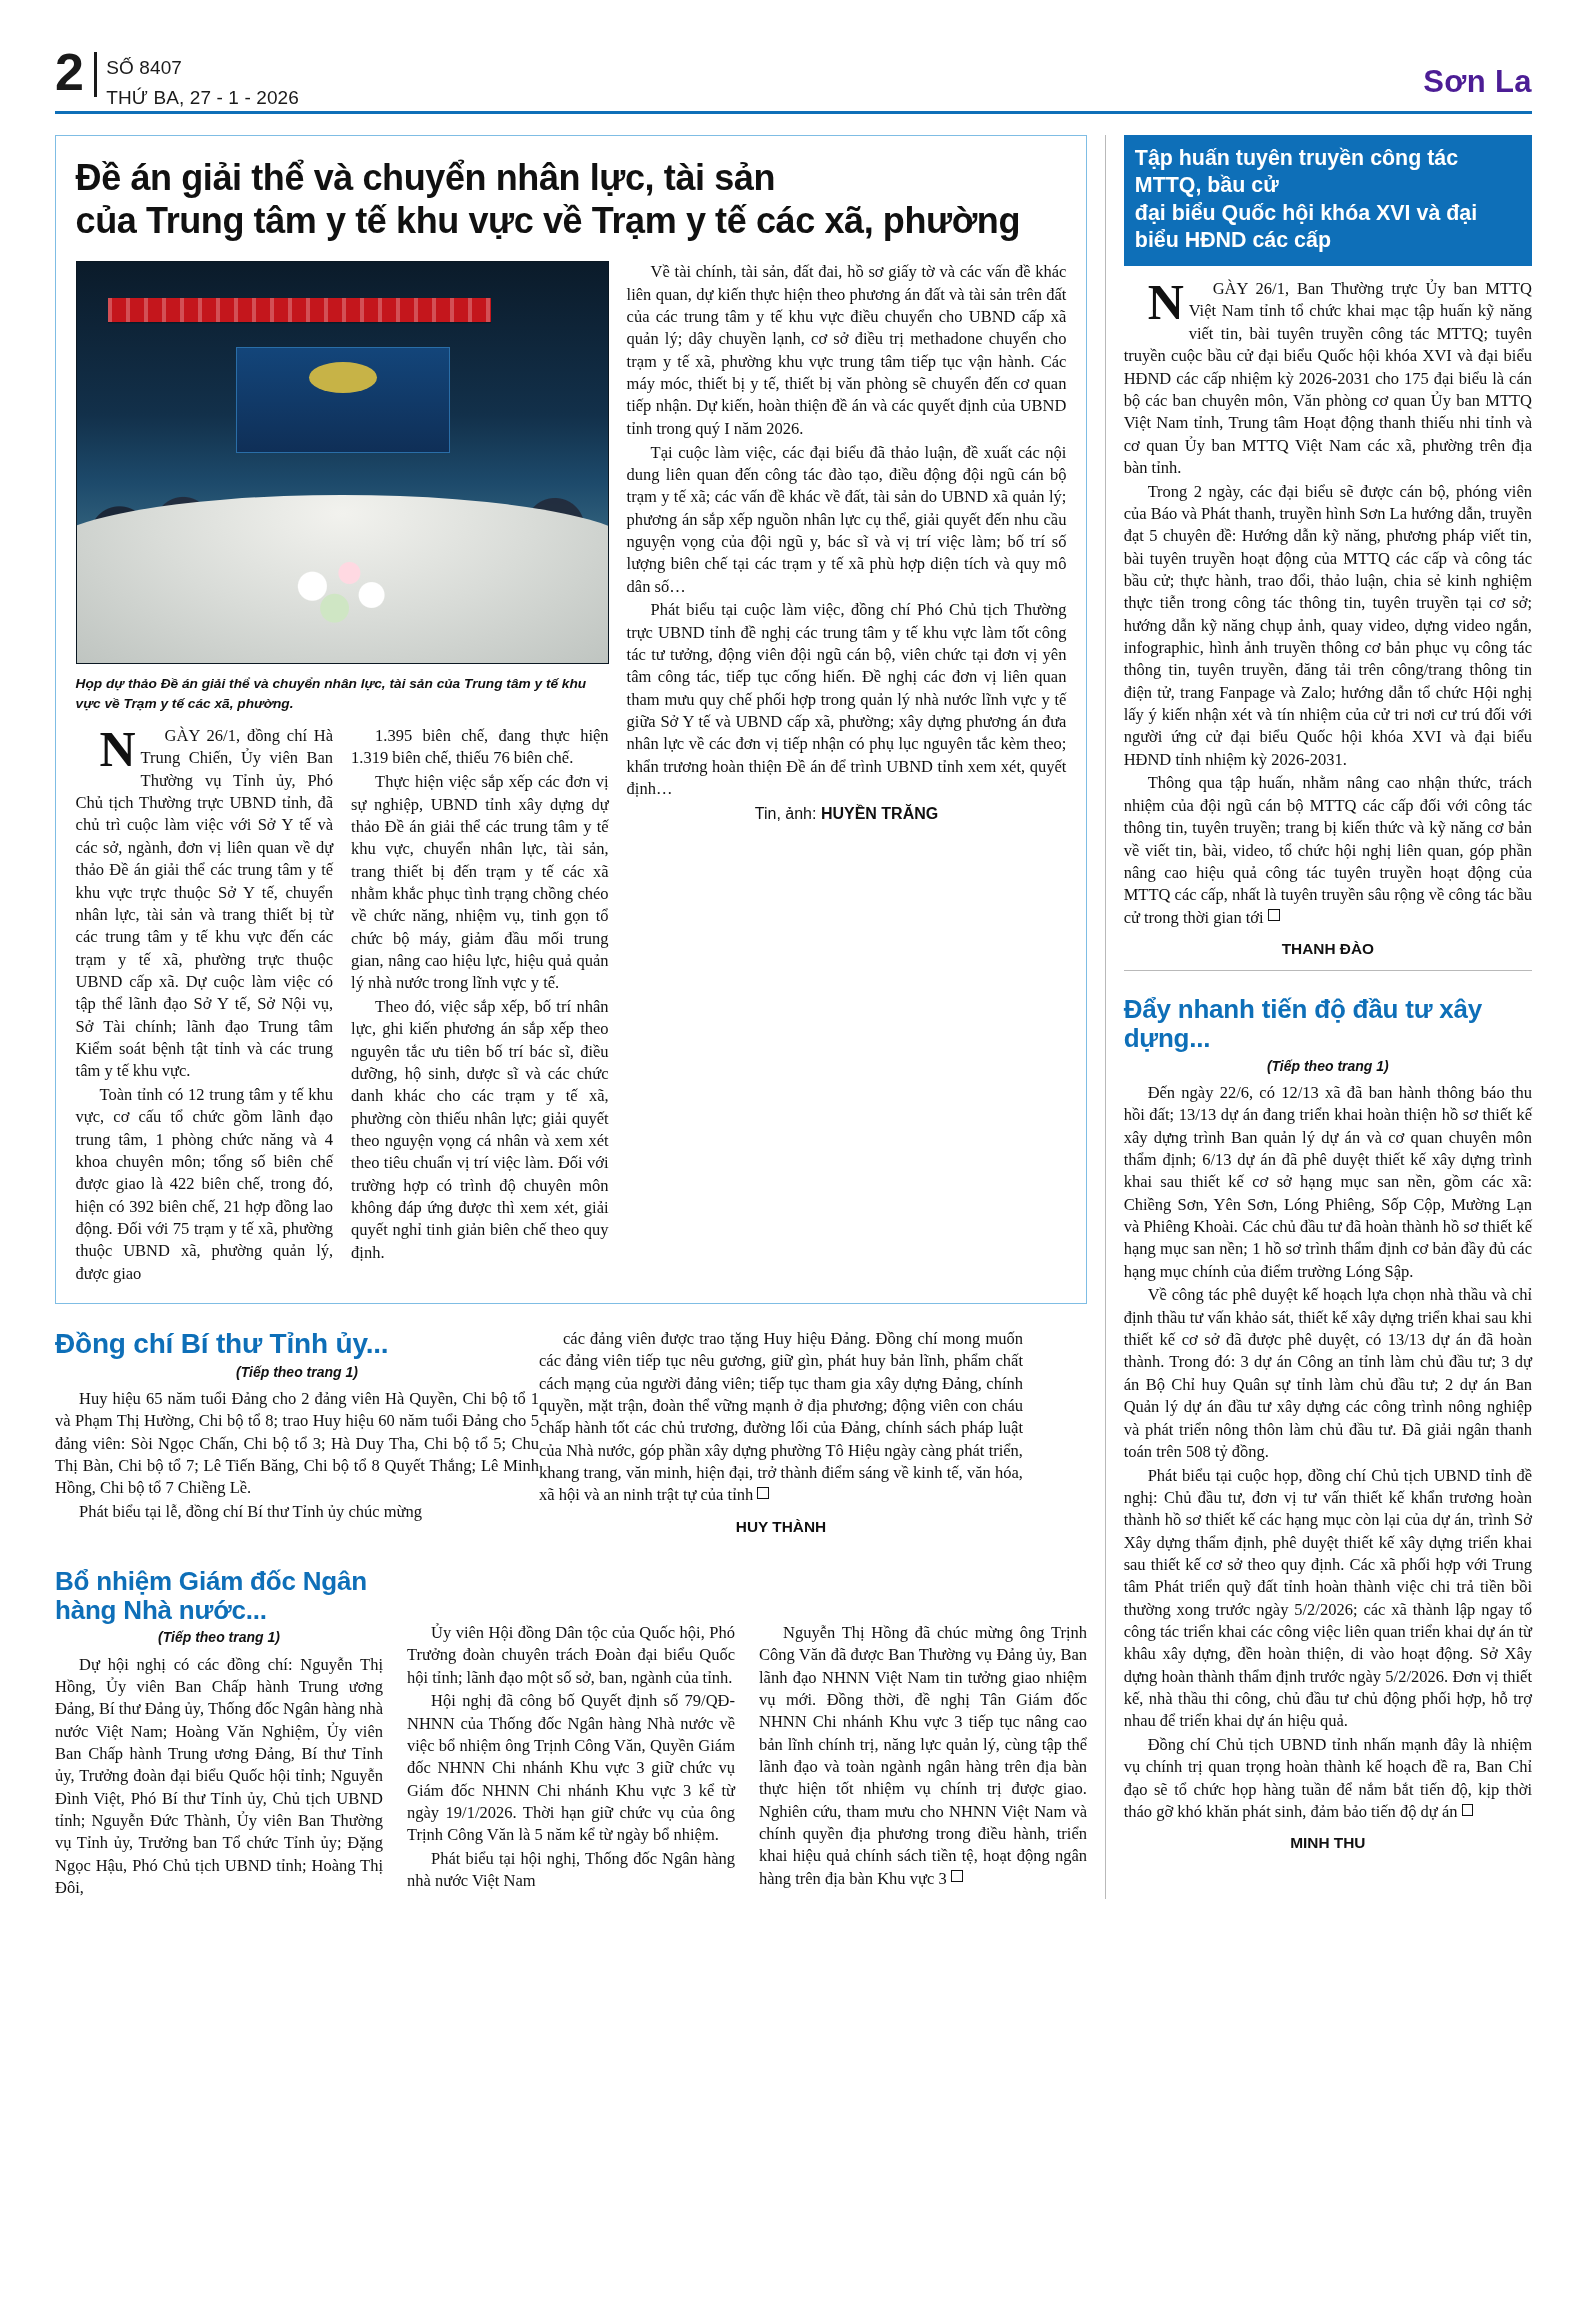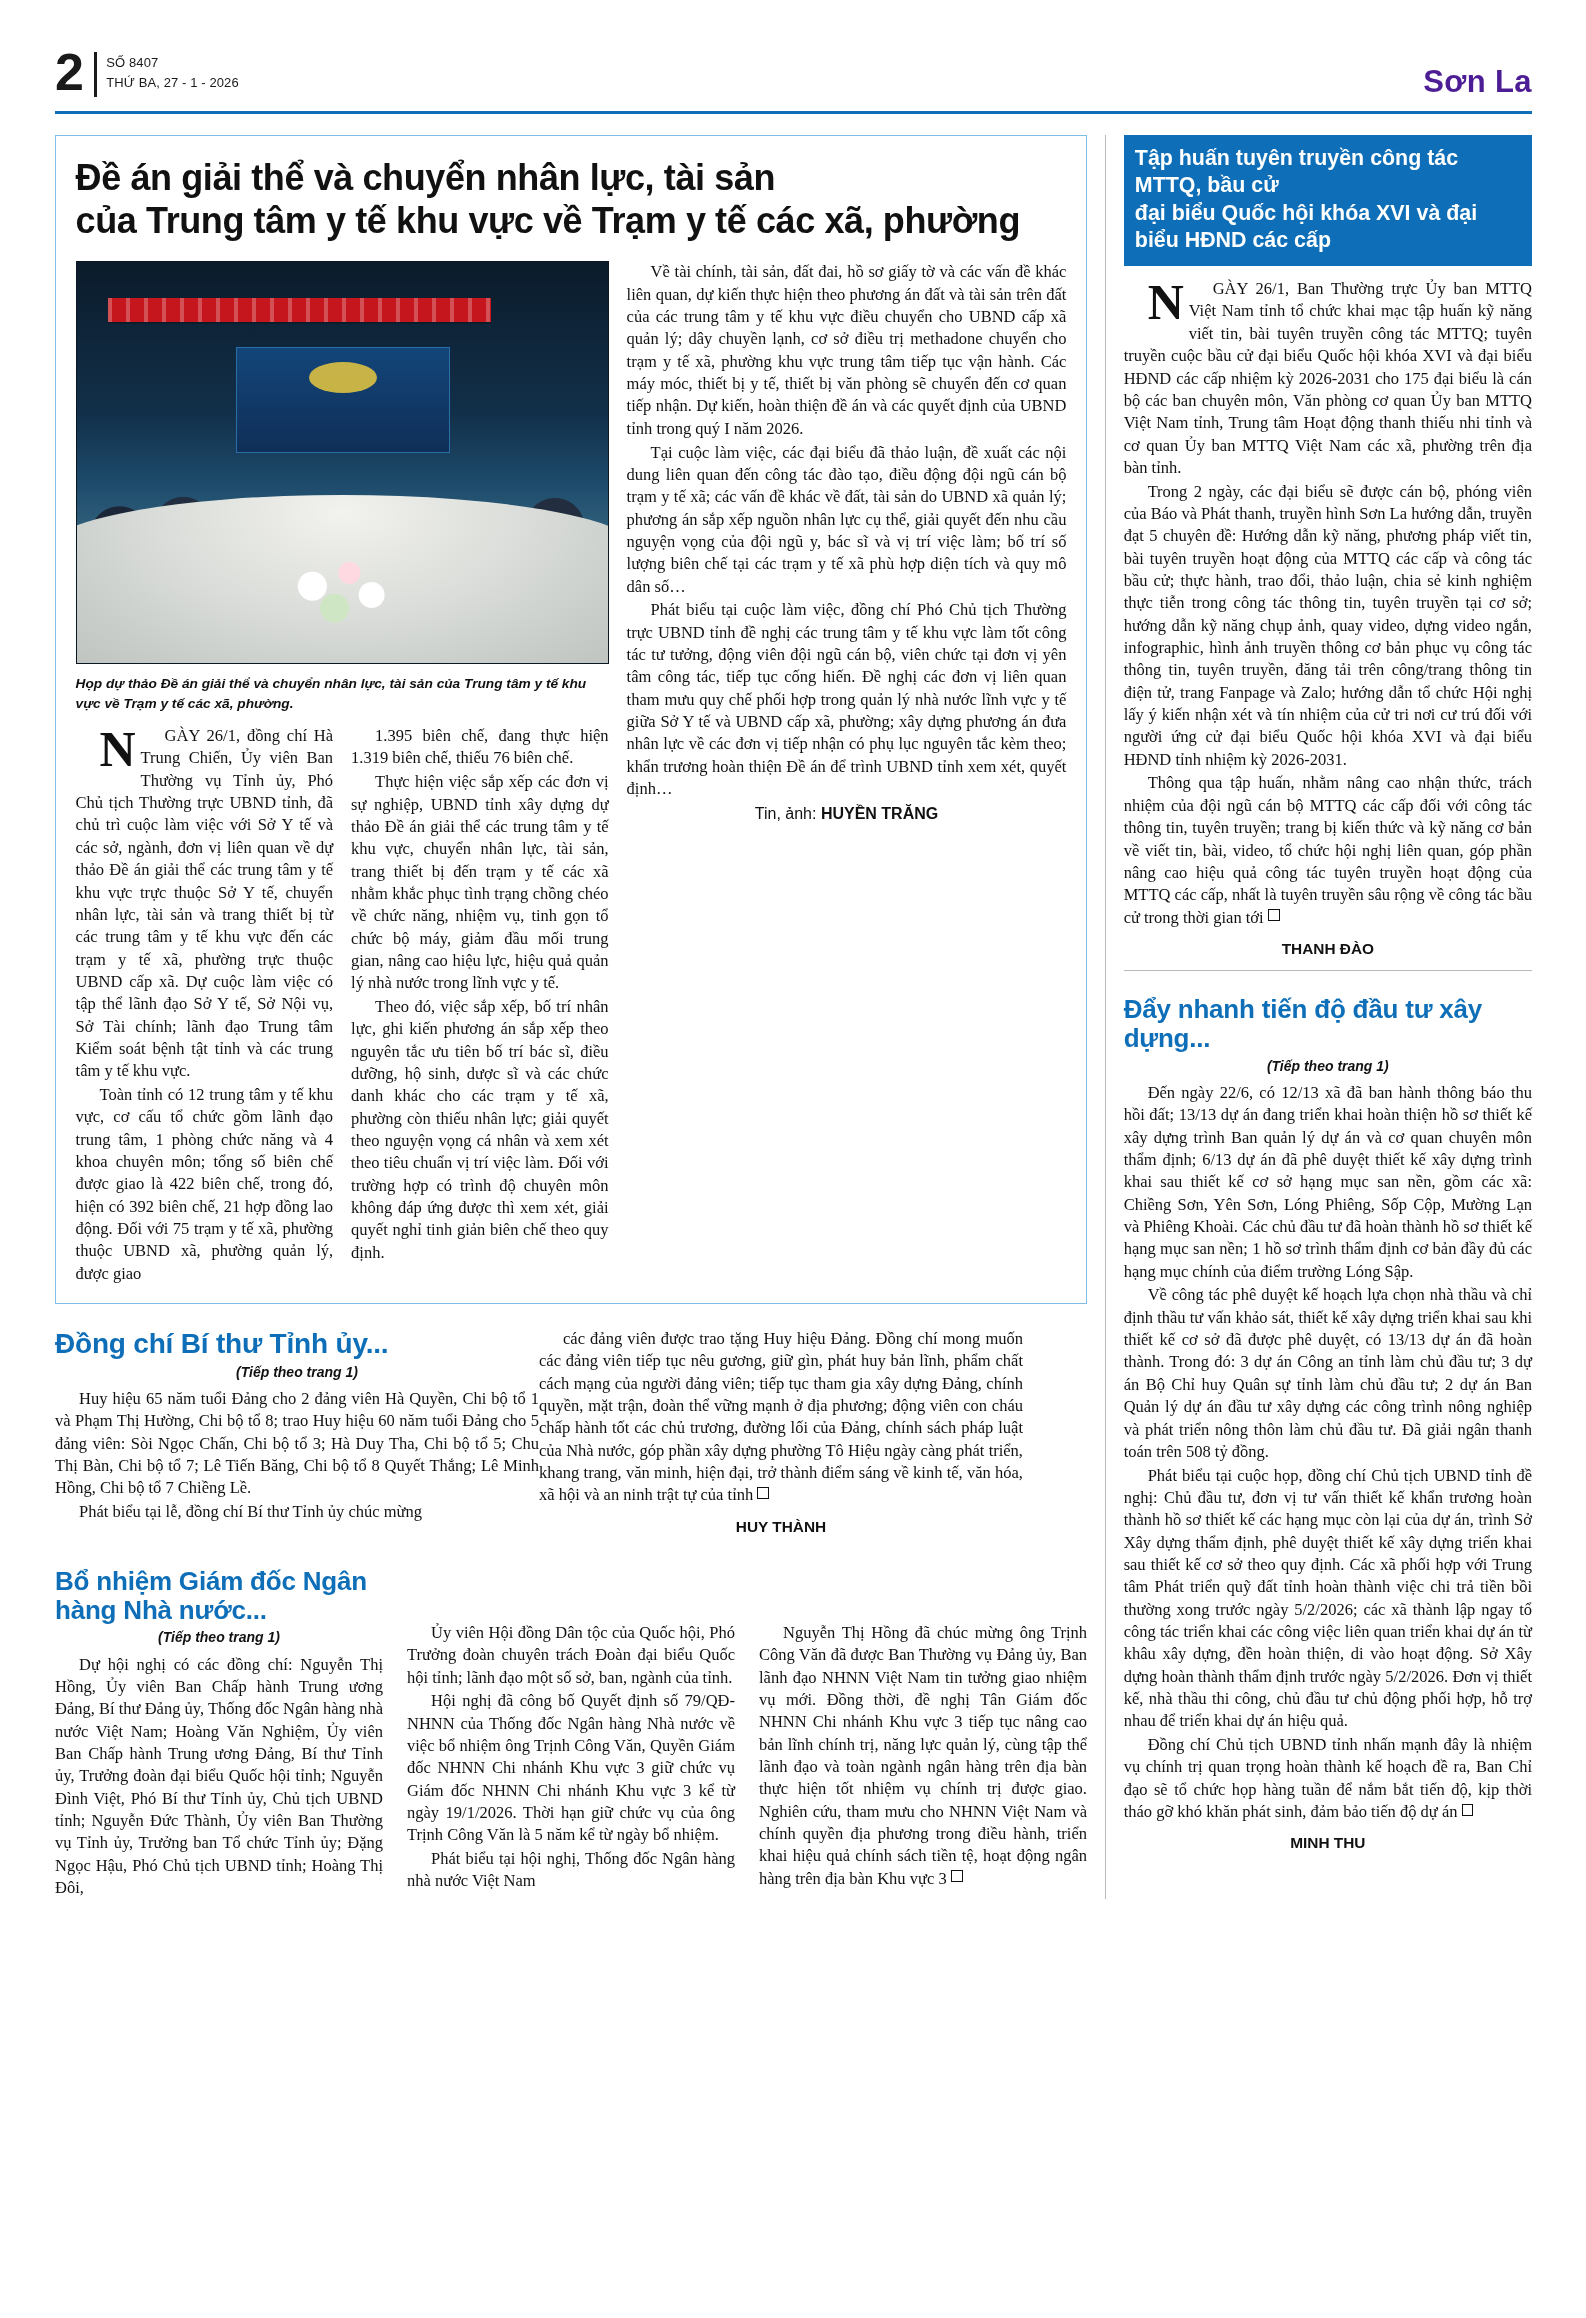--- a/index.html
+++ b/index.html
@@ -28,21 +28,21 @@
     font-size:52px;font-weight:700;color:#1a1a1a;
     line-height:0.9;
     margin-right:11.2px;
     letter-spacing:-0.7px;
   }
   .masthead-rule{
     width:2.1px;background:#1a1a1a;height:45px;margin-right:9.8px;margin-top:2.8px;
   }
   .masthead-meta{
     font-family:"Liberation Sans", sans-serif;
-    font-size:13px;color:#1a1a1a;line-height:1.55;margin-top:4.2px;
+    font-size:19px;color:#1a1a1a;line-height:1.55;margin-top:4.2px;
     letter-spacing:0.1px;
   }
   .masthead-right{
     margin-left:auto;
     font-family:"Liberation Sans", sans-serif;
     font-size:31px;font-weight:700;color:#4c1d95;
     margin-top:15.4px;letter-spacing:0.4px;
   }
 
   

